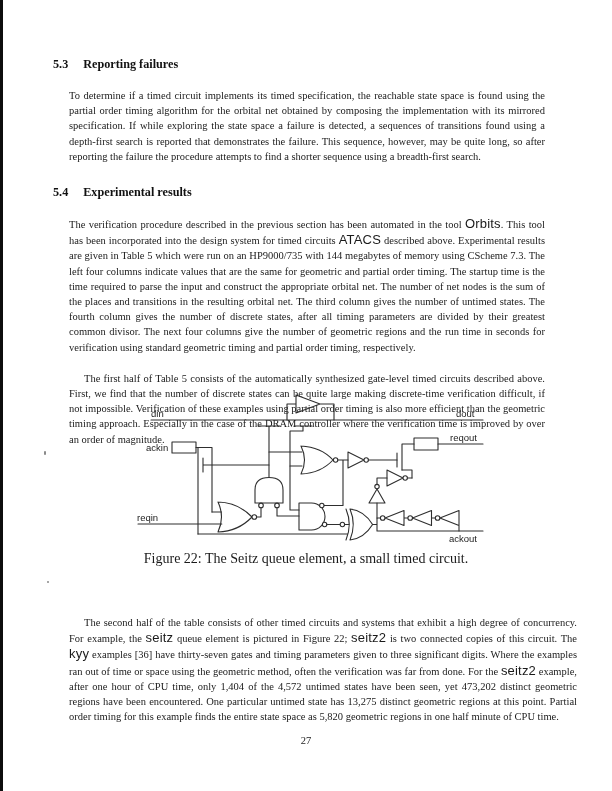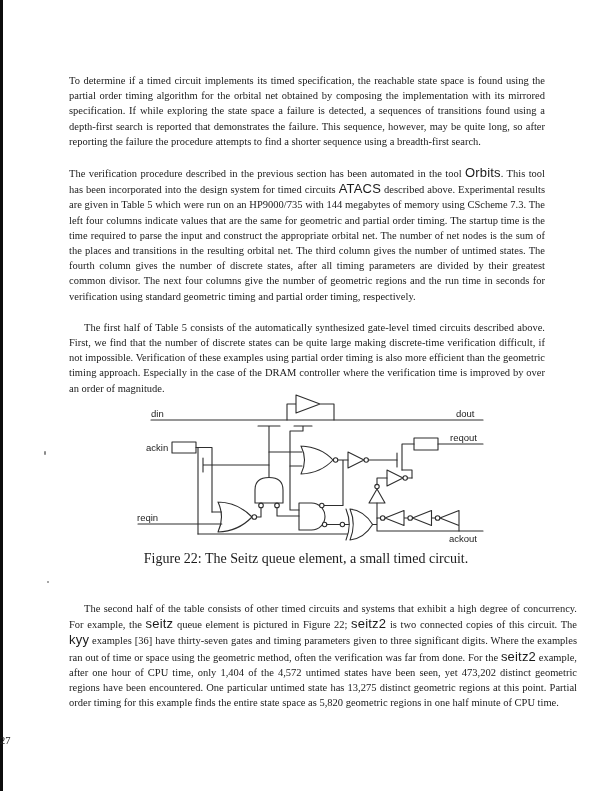--- a/index.html
+++ b/index.html
@@ -19,41 +19,47 @@
     color:#1a1a1a;
   }
   p.indent{text-indent:15px;}
   .mono{font-family:Liberation Sans, sans-serif;font-size:13px;letter-spacing:.2px;}
   .figwrap{position:absolute;left:0;top:0;width:612px;height:0;}
   .circuit{position:absolute;left:95px;top:390px;width:395px;height:160px;}
   .caption{
     position:absolute;left:0;top:551px;width:612px;text-align:center;
     font-size:14px;color:#1a1a1a;
   }
-  .postpara{position:absolute;left:53px;top:585px;width:508px;}
+  .postpara{position:absolute;left:53px;top:599px;width:508px;}
   .pagenum{
-    position:absolute;left:0;top:735px;width:612px;
+    position:absolute;left:0;top:735px;width:612px;text-align:center;
     font-size:10.5px;color:#222;
   }
   svg .lbl{font-family:"Liberation Sans", sans-serif;font-size:9.5px;fill:#222;stroke:none;}
 </style>
 </head>
 <body>
 
 <div class="page">
   <div class="scan-strip"></div>
   <div class="speck" style="left:44px;top:451px;width:2px;height:4px;"></div>
   <div class="speck" style="left:47px;top:581px;width:2px;height:2px;"></div>
 
   <div class="content">
     <section>
+      <h2>
+        <span class="secnum">5.3</span><span>Reporting failures</span>
+      </h2>
       <p class="para"><span>To determine if a timed circuit implements its timed specification, the reachable state space is found using the partial order timing algorithm for the orbital net obtained by composing the implementation with its mirrored specification.  If while exploring the state space a failure is detected, a sequences of transitions found using a depth-first search is reported that demonstrates the failure.  This sequence, however, may be quite long, so after reporting the failure the procedure attempts to find a shorter sequence using a breadth-first search.</span></p>
     </section>
 
     <section>
+      <h2 class="second">
+        <span class="secnum">5.4</span><span>Experimental results</span>
+      </h2>
       <p class="para"><span>The verification procedure described in the previous section has been automated in the tool </span><span class="mono">Orbits</span><span>.  This tool has been incorporated into the design system for timed circuits </span><span class="mono">ATACS</span><span> described above.  Experimental results are given in Table 5 which were run on an HP9000/735 with 144 megabytes of memory using CScheme 7.3. The left four columns indicate values that are the same for geometric and partial order timing.  The startup time is the time required to parse the input and construct the appropriate orbital net.  The number of net nodes is the sum of the places and transitions in the resulting orbital net.  The third column gives the number of untimed states.  The fourth column gives the number of discrete states, after all timing parameters are divided by their greatest common divisor.  The next four columns give the number of geometric regions and the run time in seconds for verification using standard geometric timing and partial order timing, respectively.</span></p>
       <p class="para indent"><span>The first half of Table 5 consists of the automatically synthesized gate-level timed circuits described above. First, we find that the number of discrete states can be quite large making discrete-time verification difficult, if not impossible.  Verification of these examples using partial order timing is also more efficient than the geometric timing approach.  Especially in the case of the DRAM controller where the verification time is improved by over an order of magnitude.</span></p>
     </section>
   </div>
 
   <div class="figwrap">
     <svg class="circuit" viewBox="95 390 395 160" fill="none" stroke="#2e2e2e" stroke-width="1.1" stroke-linecap="round" stroke-linejoin="round">
 
       <g>
         <path d="M151,420 H483"></path>

